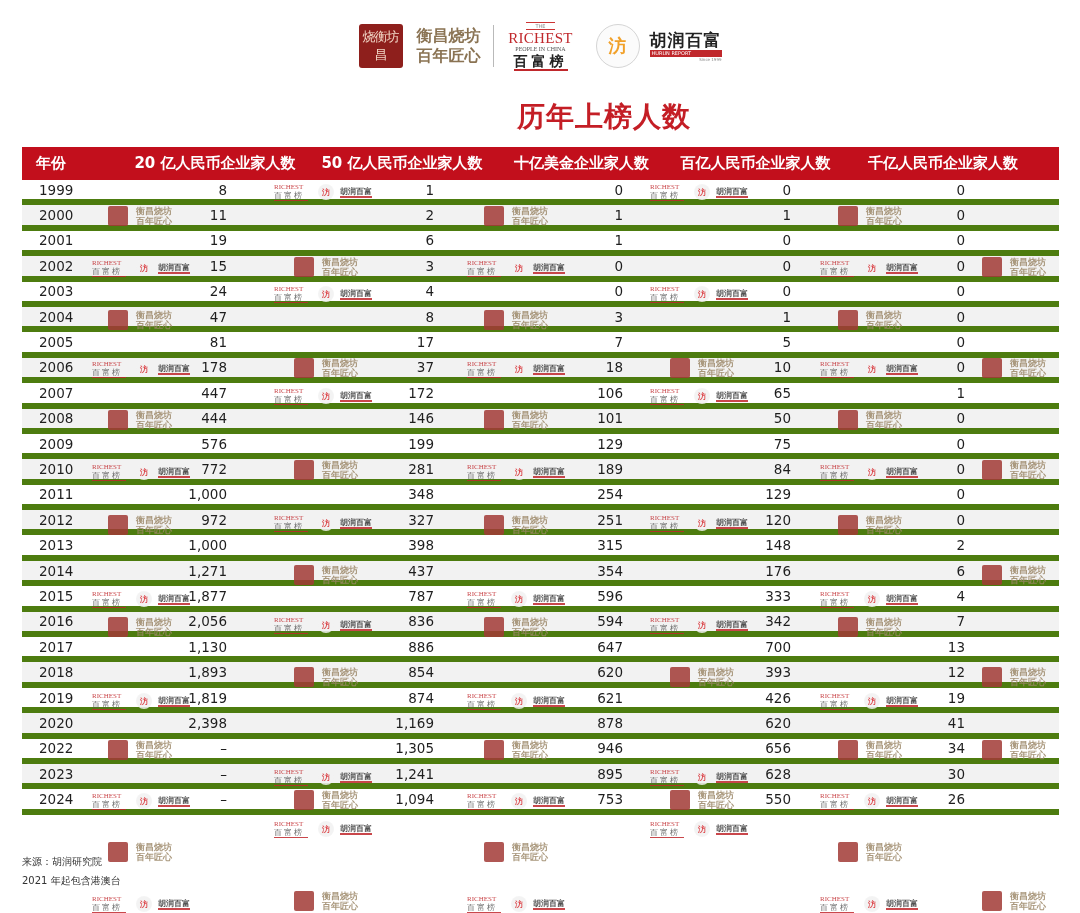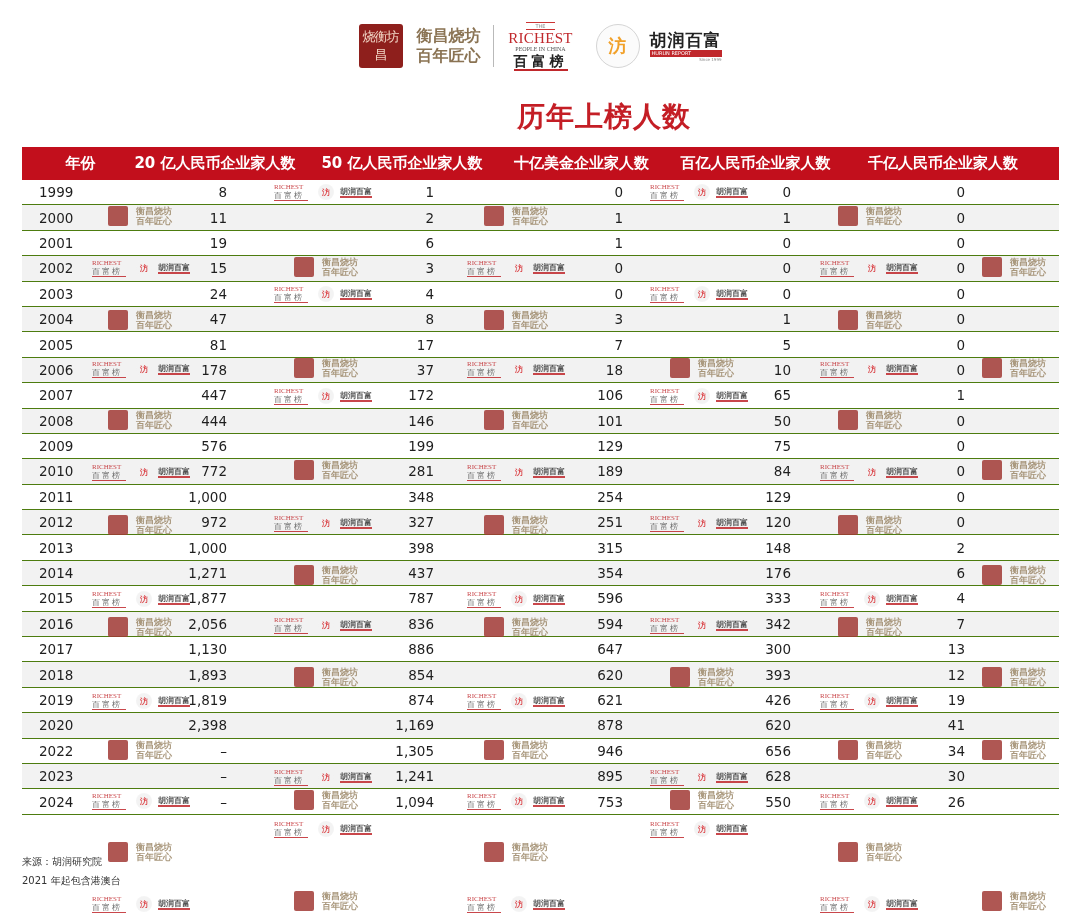--- a/index.html
+++ b/index.html
@@ -23,29 +23,29 @@
     .hurun .bar { height: 7px; background: #c0282c; color: #fff; font-size: 5px; line-height: 7px; padding-left: 2px; }
     .hurun .since { font-size: 4px; color: #888; text-align: right; line-height: 6px; }
 
     
     .page-title { position: absolute; top: 98px; left: 16px; width: 1080px; text-align: center; font-size: 28px; font-weight: bold; color: #c41e25; letter-spacing: 1px; margin-left: 48px; }
 
     
     .table-wrap { position: absolute; top: 147px; left: 22px; width: 1037px; }
     .thead { height: 33px; background: #c20f1c; display: flex; align-items: center; color: #fff; font-weight: bold; font-size: 15px; }
     .thead .th { white-space: nowrap; }
-    .th.year { width: 87px; padding-left: 30px; text-align: center; }
+    .th.year { width: 87px; padding-left: 14px; }
     .th.c1 { width: 190px; text-align: center; padding-left: 22px; }
     .th.c2 { width: 196px; text-align: center; padding-left: 10px; }
     .th.c3 { width: 173px; text-align: center; }
     .th.c4 { width: 175px; text-align: center; }
     .th.c5 { width: 200px; text-align: center; }
 
     .tbody { position: relative; }
-    .tr { height: 25.4px; display: flex; align-items: center; border-bottom: 1px solid #4d7c0f; font-size: 13.5px; color: #1e1e1e; }
+    .tr { height: 25.4px; display: flex; align-items: center; border-bottom: 6px solid #4d7c0f; font-size: 13.5px; color: #1e1e1e; }
     .tr:nth-child(even) { background: #f2f2f2; }
     .td { position: relative; }
     .td.year { width: 87px; padding-left: 17px; }
     .td.num { text-align: right; }
     .td.v1 { width: 118px; }
     .td.v2 { width: 207px; }
     .td.v3 { width: 189px; }
     .td.v4 { width: 168px; }
     .td.v5 { width: 174px; }
 
@@ -244,21 +244,21 @@
         <div class="td num v2">836</div>
         <div class="td num v3">594</div>
         <div class="td num v4">342</div>
         <div class="td num v5">7</div>
       </div>
     <div class="tr">
         <div class="td year">2017</div>
         <div class="td num v1">1,130</div>
         <div class="td num v2">886</div>
         <div class="td num v3">647</div>
-        <div class="td num v4">300</div>
+        <div class="td num v4">700</div>
         <div class="td num v5">13</div>
       </div>
     <div class="tr">
         <div class="td year">2018</div>
         <div class="td num v1">1,893</div>
         <div class="td num v2">854</div>
         <div class="td num v3">620</div>
         <div class="td num v4">393</div>
         <div class="td num v5">12</div>
       </div>

